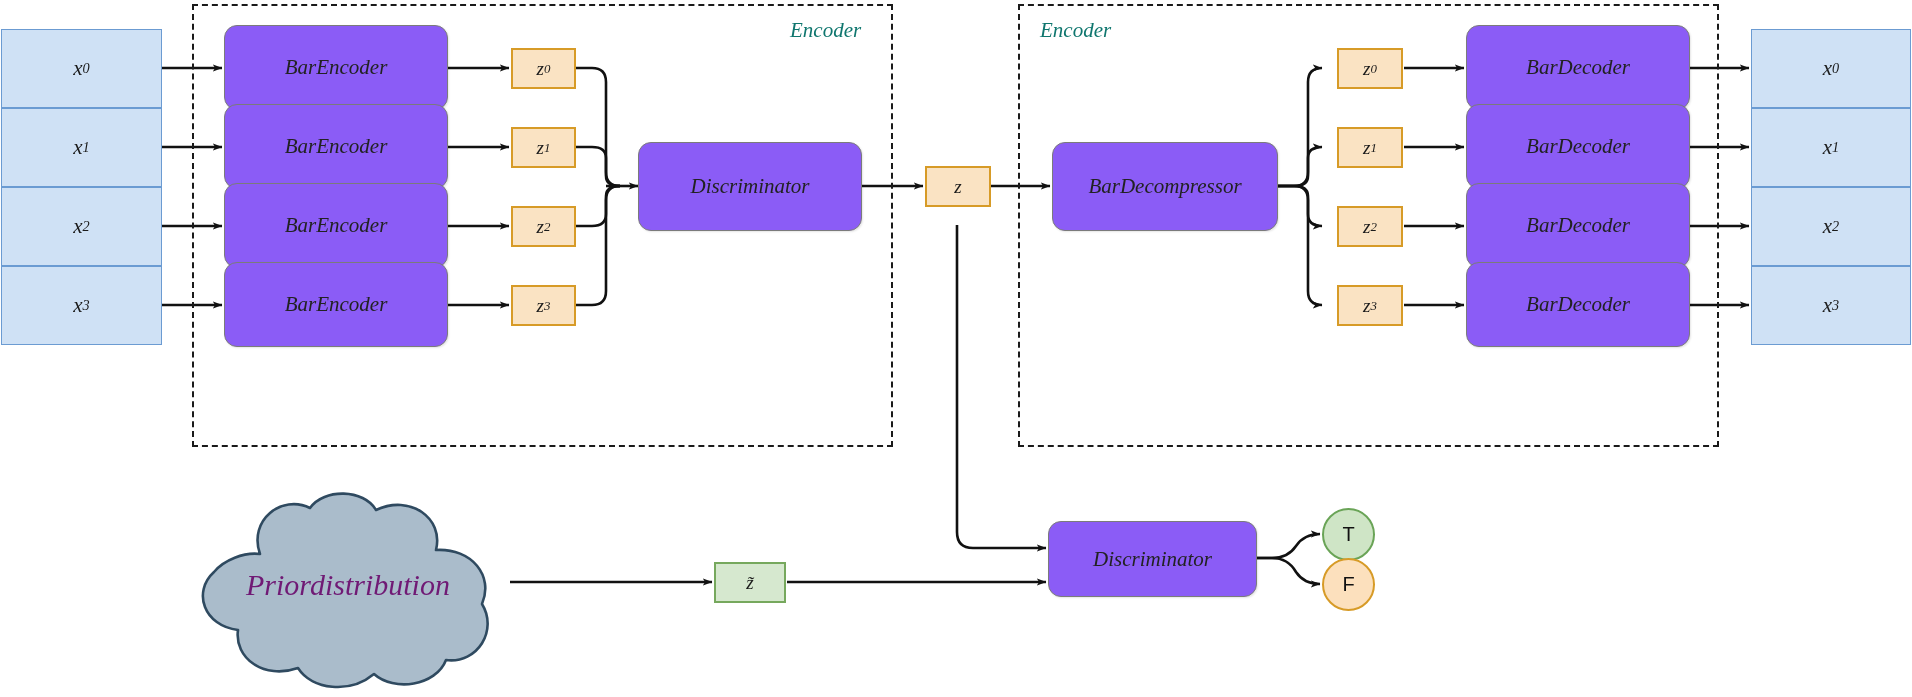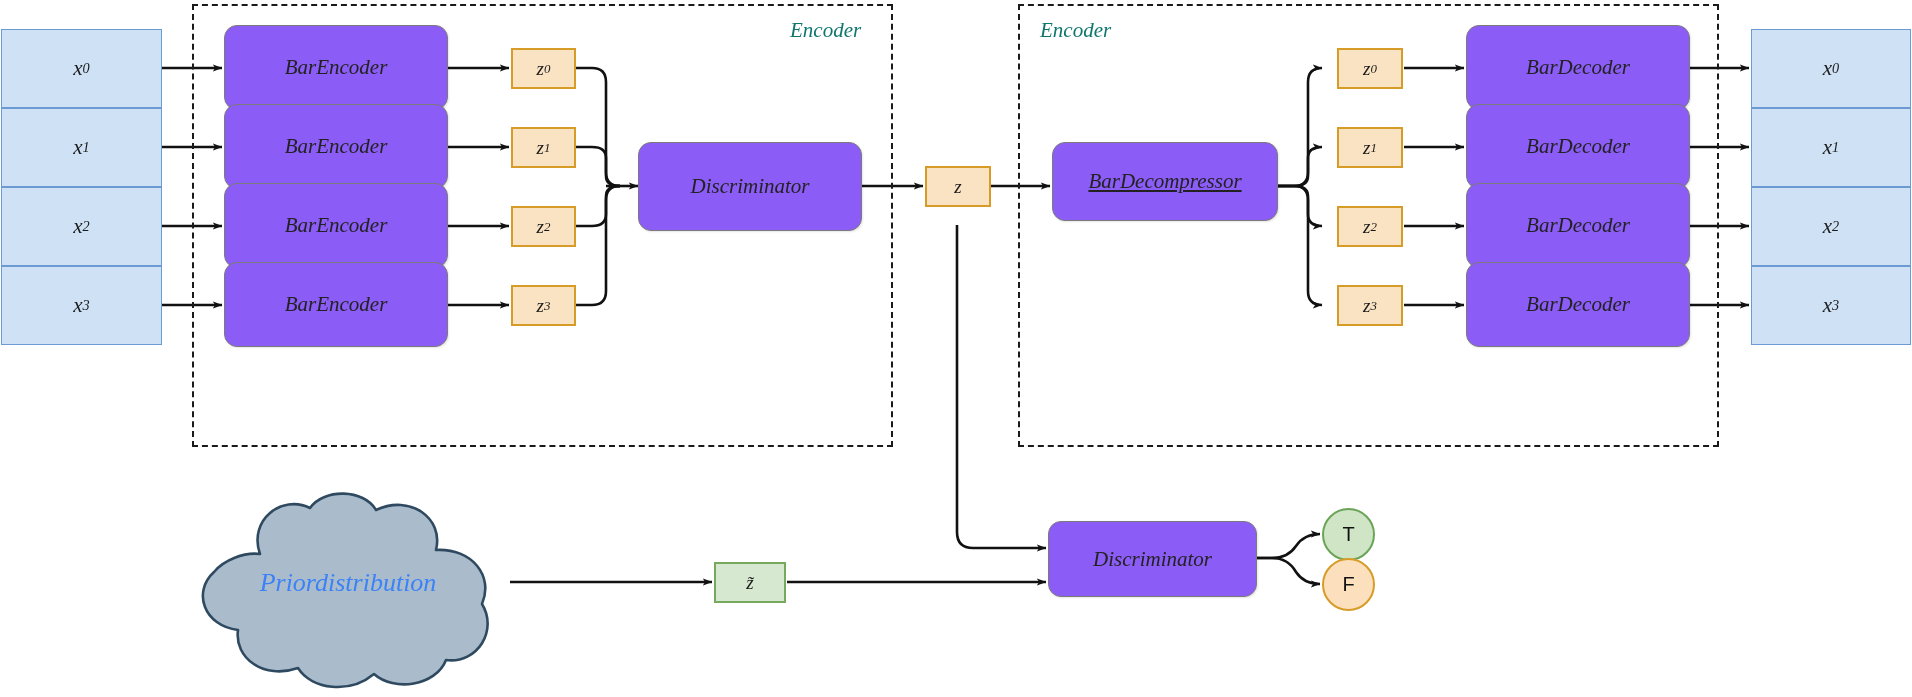--- a/index.html
+++ b/index.html
@@ -86,22 +86,22 @@
     white-space: nowrap;
   }
 
   
   .cloud-wrap {
     position: absolute;
   }
   .cloud-label {
     position: absolute;
     font-style: italic;
-    font-size: 26px;
-    color: #3b82f6;
+    font-size: 30px;
+    color: #701a75;
     white-space: nowrap;
     text-align: center;
   }
 
   
   .verdict {
     position: absolute;
     box-sizing: border-box;
     border-radius: 50%;
     display: flex;
@@ -230,21 +230,21 @@
     <span>z</span>
       <span class="sub">3</span>
   </div>
 
   <div class="node module" style="left:638px; top:142px; width:224px; height:89px;">Discriminator</div>
 
   <div class="node latent" style="left:925px; top:166px; width:66px; height:41px;">
     <span>z</span>
   </div>
 
-  <div class="node module" style="left:1052px; top:142px; width:226px; height:79px;text-decoration:underline;">BarDecompressor</div>
+  <div class="node module" style="left:1052px; top:142px; width:226px; height:89px;">BarDecompressor</div>
 
   <div class="node latent" style="left:1337px; top:48px; width:66px; height:41px;">
     <span>z</span>
       <span class="sub">0</span>
   </div>
   <div class="node latent" style="left:1337px; top:127px; width:66px; height:41px;">
     <span>z</span>
       <span class="sub">1</span>
   </div>
   <div class="node latent" style="left:1337px; top:206px; width:66px; height:41px;">

